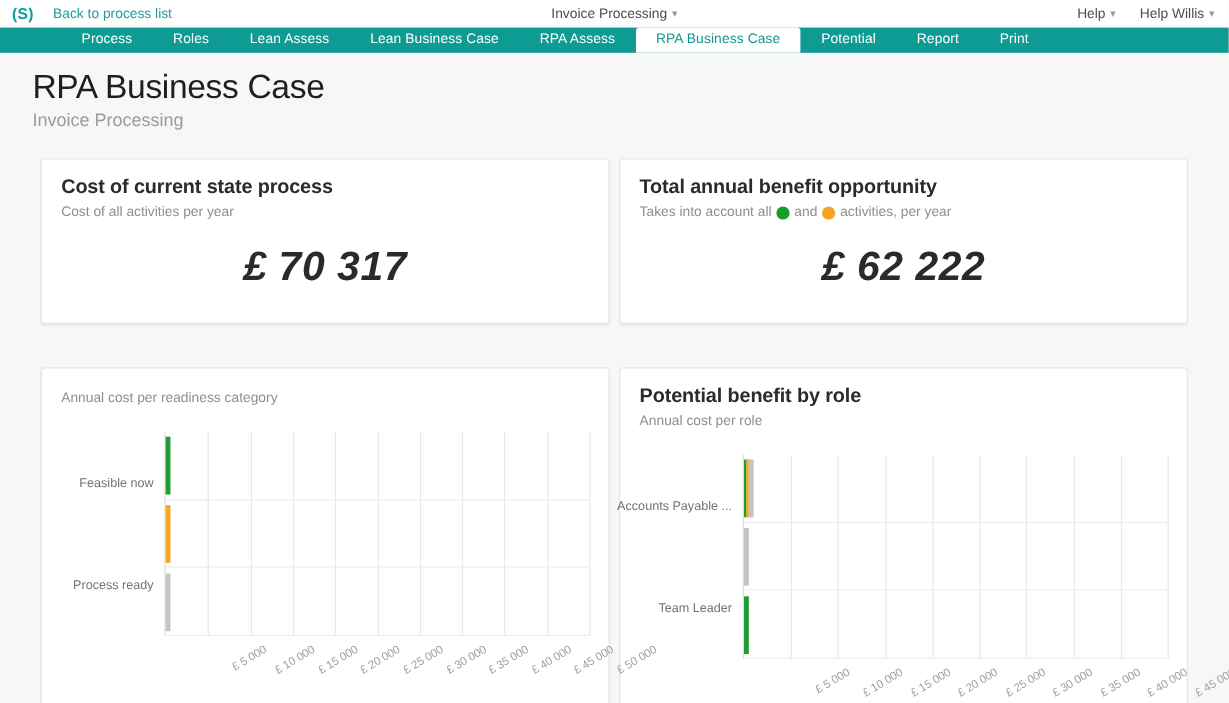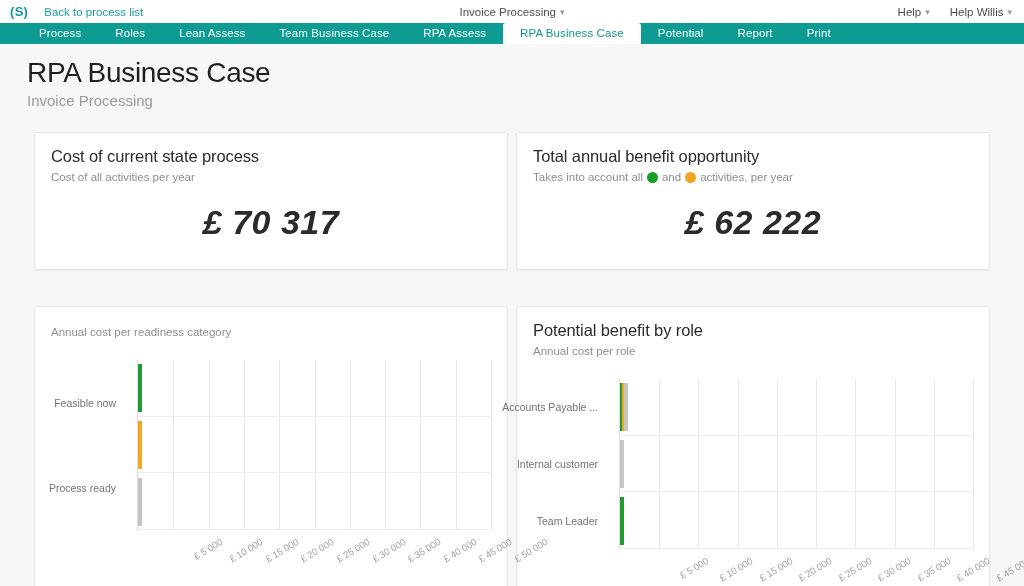--- a/index.html
+++ b/index.html
@@ -62,21 +62,21 @@
   }
 
   
   .navbar {
     height: 21px;
     background: #0d9b94;
     display: flex;
     align-items: flex-end;
     position: relative;
   }
-  .nav-inner { display: flex; align-items: flex-start; height: 21px; padding-left: 22px; }
+  .nav-inner { display: flex; align-items: flex-start; height: 21px; padding-left: 51px; }
   .nav-tab {
     color: #ffffff;
     font-size: 11.5px;
     line-height: 21px;
     height: 21px;
     padding: 0 17px;
     white-space: nowrap;
     cursor: pointer;
     letter-spacing: .1px;
   }
@@ -115,21 +115,21 @@
     border: 1px solid #e6e6e6;
     border-radius: 3px;
     box-shadow: 0 1px 1px rgba(0,0,0,.05);
     padding: 14px 16px 10px 16px;
   }
   .card.kpi { height: 138px; }
   .card.chart { height: 296px; margin-top: 15px; padding-bottom: 0; }
 
   .card-title {
     font-size: 16.5px;
-    font-weight: normal;
+    font-weight: bold;
     color: #2b2b2b;
     letter-spacing: -0.1px;
   }
   .card-sub {
     font-size: 11.5px;
     color: #8e8e8e;
     margin-top: 5px;
     display: flex;
     align-items: center;
     gap: 0;
@@ -161,21 +161,21 @@
     width: 86px;
     display: flex;
     flex-direction: column;
     flex: none;
   }
   .cat-label {
     flex: 1;
     display: flex;
     align-items: center;
     justify-content: flex-end;
-    padding-right: 21px;
+    padding-right: 9px;
     font-size: 10.5px;
     color: #737373;
     white-space: nowrap;
   }
   .plot-area {
     position: relative;
     flex: 1;
     border-left: 1px solid #dcdcdc;
     background-image: none;
   }
@@ -233,21 +233,21 @@
       <span>Help Willis</span><span class="caret">▾</span>
     </div>
   </div>
 </div>
 
 <div class="navbar">
   <div class="nav-inner" id="nav-inner">
       <div class="nav-tab">Process</div>
       <div class="nav-tab">Roles</div>
       <div class="nav-tab">Lean Assess</div>
-      <div class="nav-tab">Team Business Case</div>
+      <div class="nav-tab">Lean Business Case</div>
       <div class="nav-tab">RPA Assess</div>
       <div class="nav-tab active">RPA Business Case</div>
       <div class="nav-tab">Potential</div>
       <div class="nav-tab">Report</div>
       <div class="nav-tab">Print</div>
     </div>
 </div>
 
 <div class="page-head">
   <div class="page-title">RPA Business Case</div>
@@ -335,21 +335,20 @@
 
   <div class="card chart">
     <div class="card-title">Potential benefit by role</div>
     <div class="card-sub">
       <span>Annual cost per role</span>
     </div>
     <div class="plot" id="chart-1">
         <div class="plot-body">
           <div class="cat-axis">
             <div class="cat-label">Accounts Payable ...</div>
-            <div class="cat-label">Internal customer</div>
             <div class="cat-label">Team Leader</div>
           </div>
           <div class="plot-area">
             <div class="gridline" style="left: 11.1111%;"></div>
             <div class="gridline" style="left: 22.2222%;"></div>
             <div class="gridline" style="left: 33.3333%;"></div>
             <div class="gridline" style="left: 44.4444%;"></div>
             <div class="gridline" style="left: 55.5556%;"></div>
             <div class="gridline" style="left: 66.6667%;"></div>
             <div class="gridline" style="left: 77.7778%;"></div>

